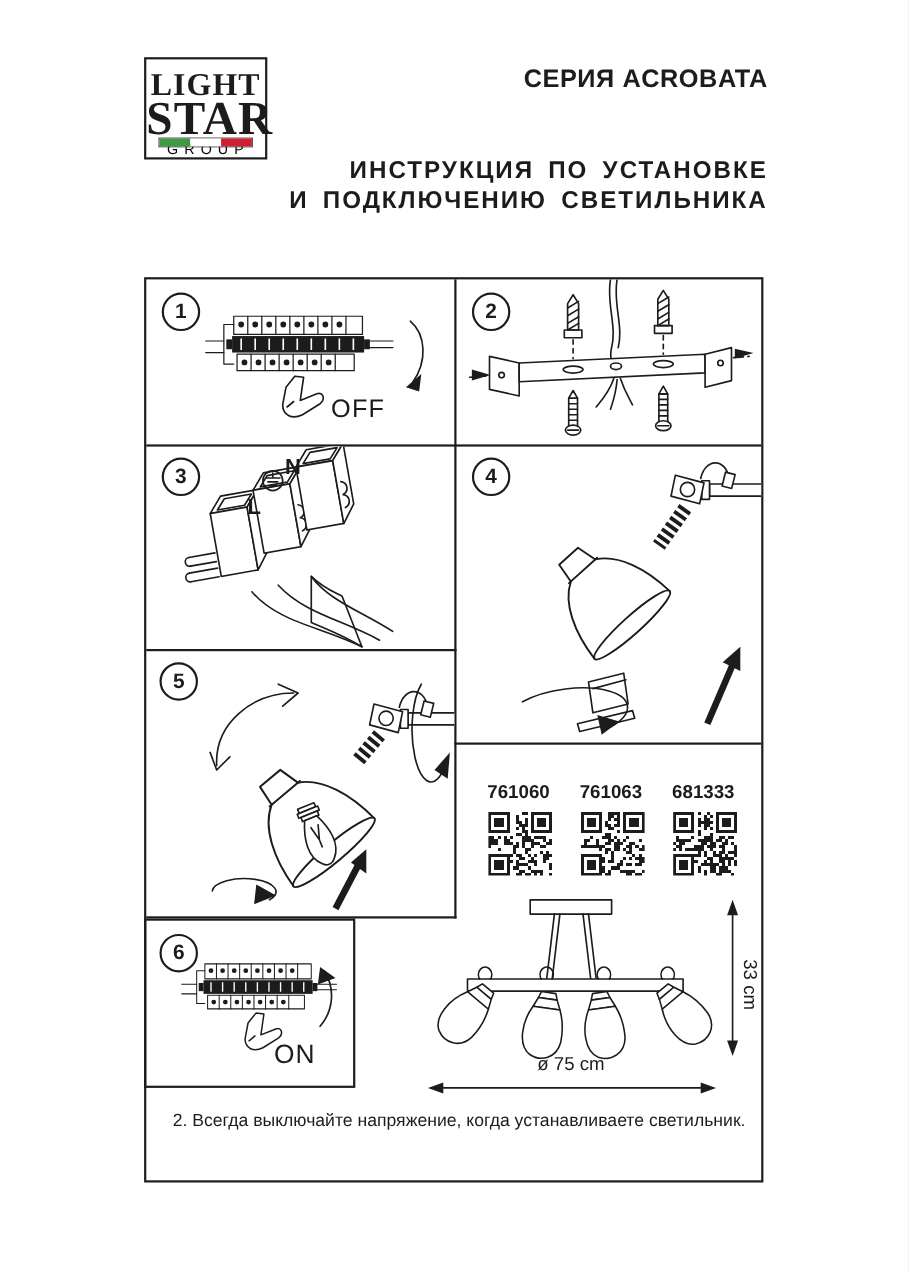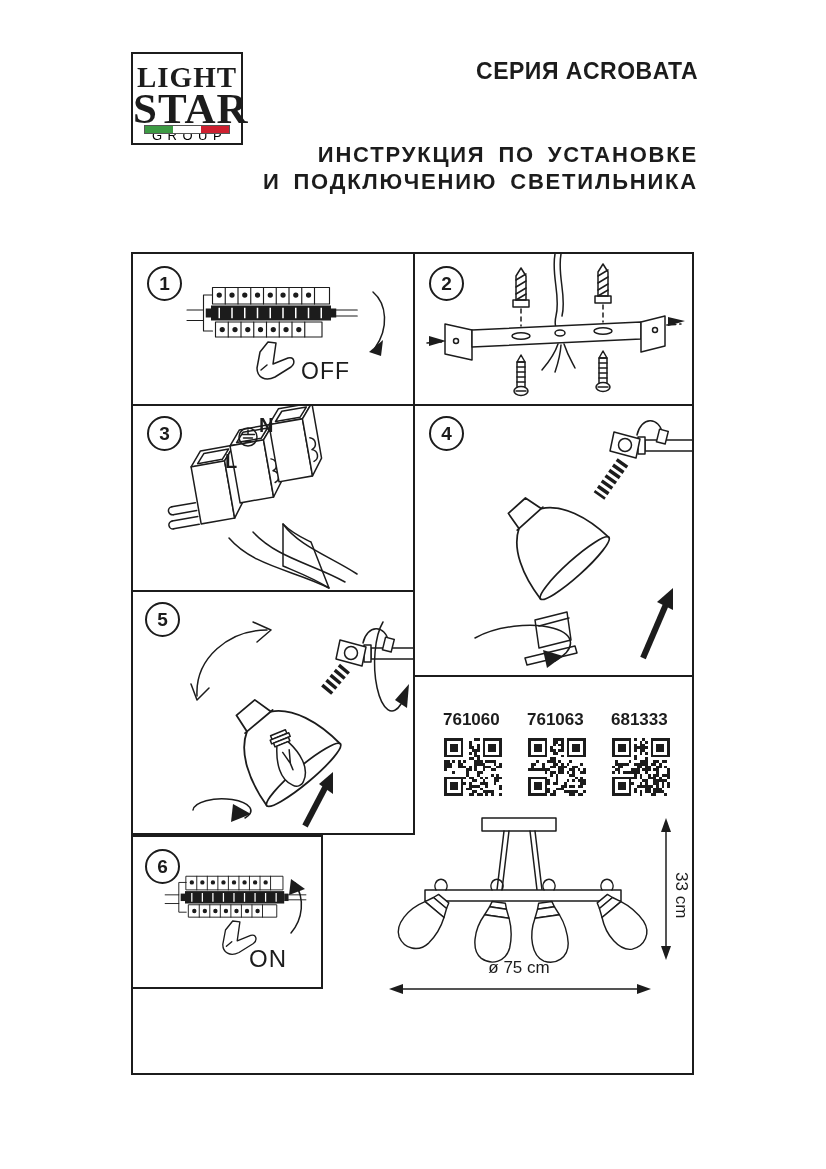--- a/index.html
+++ b/index.html
@@ -989,15 +989,16 @@
     <div class="dim-label" style="left:296px;top:704px;width:180px;text-align:center">ø 75 cm</div>
 
     <svg class="abs" style="left:526px;top:564px" width="14" height="142">
       <line class="s" x1="7" y1="10" x2="7" y2="132" stroke-width="1.8"></line>
       <polygon class="f" points="7,0 2,14 12,14"></polygon>
       <polygon class="f" points="7,142 2,128 12,128"></polygon>
     </svg>
     <div class="dim-label vtext" style="left:538px;top:596px;height:90px;text-align:center">33 cm</div>
 
     <div class="notes">
+      <div>2. Всегда выключайте напряжение, когда устанавливаете светильник.</div>
     </div>
   </div>
 </div>
 
 </body></html>

